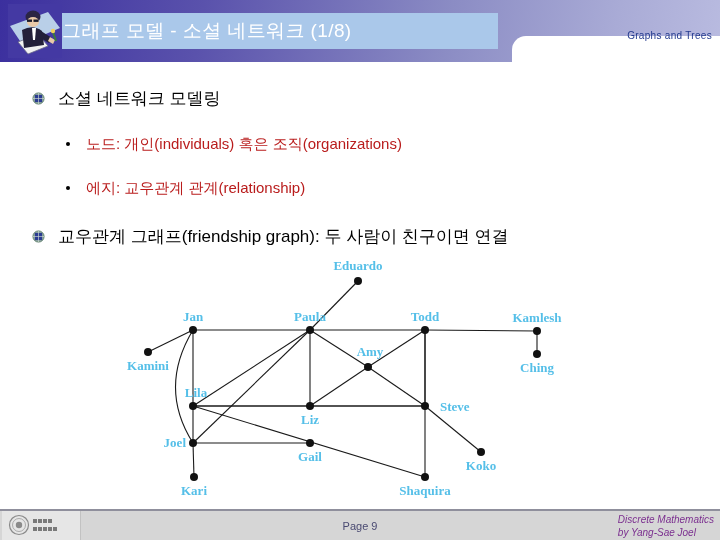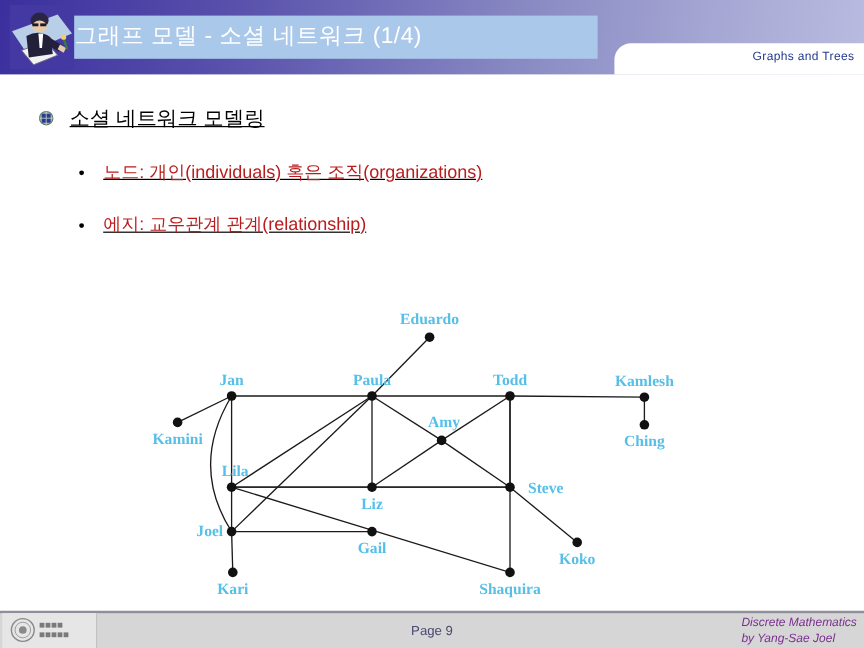--- a/index.html
+++ b/index.html
@@ -46,29 +46,29 @@
   }
   .right-panel {
     position: absolute;
     left: 512px; top: 36px;
     width: 208px; height: 30px;
     background: #ffffff;
     border-top-left-radius: 14px;
   }
   .section-label {
     position: absolute;
-    right: 8px; top: 42px;
+    right: 8px; top: 30px;
     font-size: 10px;
     color: #233a8e;
     letter-spacing: 0.3px;
     white-space: nowrap;
   }
 
   
-  .bullets { position: absolute; left: 0; top: 62px; width: 720px; text-decoration: underline; }
+  .bullets { position: absolute; left: 0; top: 62px; width: 720px; }
   .lvl1 {
     position: relative;
     margin: 0 0 0 32px;
     padding: 0 0 0 26px;
     min-height: 26px;
     font-size: 17px;
     color: #000000;
     line-height: 26px;
     white-space: nowrap;
   }
@@ -163,21 +163,21 @@
     <rect x="19" y="15.5" width="5" height="2.4" fill="#1a1a2a"></rect>
     <rect x="25.5" y="15.5" width="5" height="2.4" fill="#1a1a2a"></rect>
     <path d="M14 26 Q25 20 34 27 L36 41 L16 44 Z" fill="#23203a"></path>
     <path d="M24 24 L28 24 L27 36 L25 36 Z" fill="#ffffff"></path>
     <path d="M33 27 L44 34 L41 39 L31 33 Z" fill="#23203a"></path>
     <path d="M42 33 L47 36 L45 40 L40 37 Z" fill="#e9c9a8"></path>
     <path d="M45 28 L48 37" stroke="#3b7a3b" stroke-width="2" fill="none"></path>
     <circle cx="45" cy="27" r="2.2" fill="#f0d060"></circle>
   </svg>
 
-  <div class="title-text">그래프 모델 - 소셜 네트워크 (1/4)</div>
+  <div class="title-text">그래프 모델 - 소셜 네트워크 (1/8)</div>
   <div class="right-panel"></div>
   <div class="section-label">Graphs and Trees</div>
 </div>
 
 <div class="bullets">
 
   <div class="lvl1" id="b1">
     <svg class="globe" viewBox="0 0 14 14">
       <circle cx="7" cy="7" r="6" fill="#9fb9a8"></circle>
       <path d="M3 3 h8 v8 h-8 z" fill="#16268c" opacity="0.85"></path>
@@ -190,20 +190,29 @@
   <div class="lvl2" id="b2">
     <span class="dot"></span>
     <span>노드: 개인(individuals) 혹은 조직(organizations)</span>
   </div>
 
   <div class="lvl2" id="b3">
     <span class="dot"></span>
     <span>에지: 교우관계 관계(relationship)</span>
   </div>
 
+  <div class="lvl1" id="b4">
+    <svg class="globe" viewBox="0 0 14 14">
+      <circle cx="7" cy="7" r="6" fill="#9fb9a8"></circle>
+      <path d="M3 3 h8 v8 h-8 z" fill="#16268c" opacity="0.85"></path>
+      <circle cx="7" cy="7" r="6" fill="none" stroke="#5a7a68" stroke-width="1"></circle>
+      <path d="M1 7 h12 M7 1 v12" stroke="#cdd9d2" stroke-width="0.7"></path>
+    </svg>
+    <span>교우관계 그래프(friendship graph): 두 사람이 친구이면 연결</span>
+  </div>
 
 </div>
 
 <div class="graph-wrap">
   <svg class="graph-svg" id="graph-svg" width="720" height="255" viewBox="0 250 720 255">
     <g id="edge-layer">
         <line x1="193" y1="330" x2="310" y2="330" stroke="#1a1a1a" stroke-width="1.1"></line>
         <line x1="310" y1="330" x2="425" y2="330" stroke="#1a1a1a" stroke-width="1.1"></line>
         <line x1="425" y1="330" x2="537" y2="331" stroke="#1a1a1a" stroke-width="1.1"></line>
         <line x1="537" y1="331" x2="537" y2="354" stroke="#1a1a1a" stroke-width="1.1"></line>

